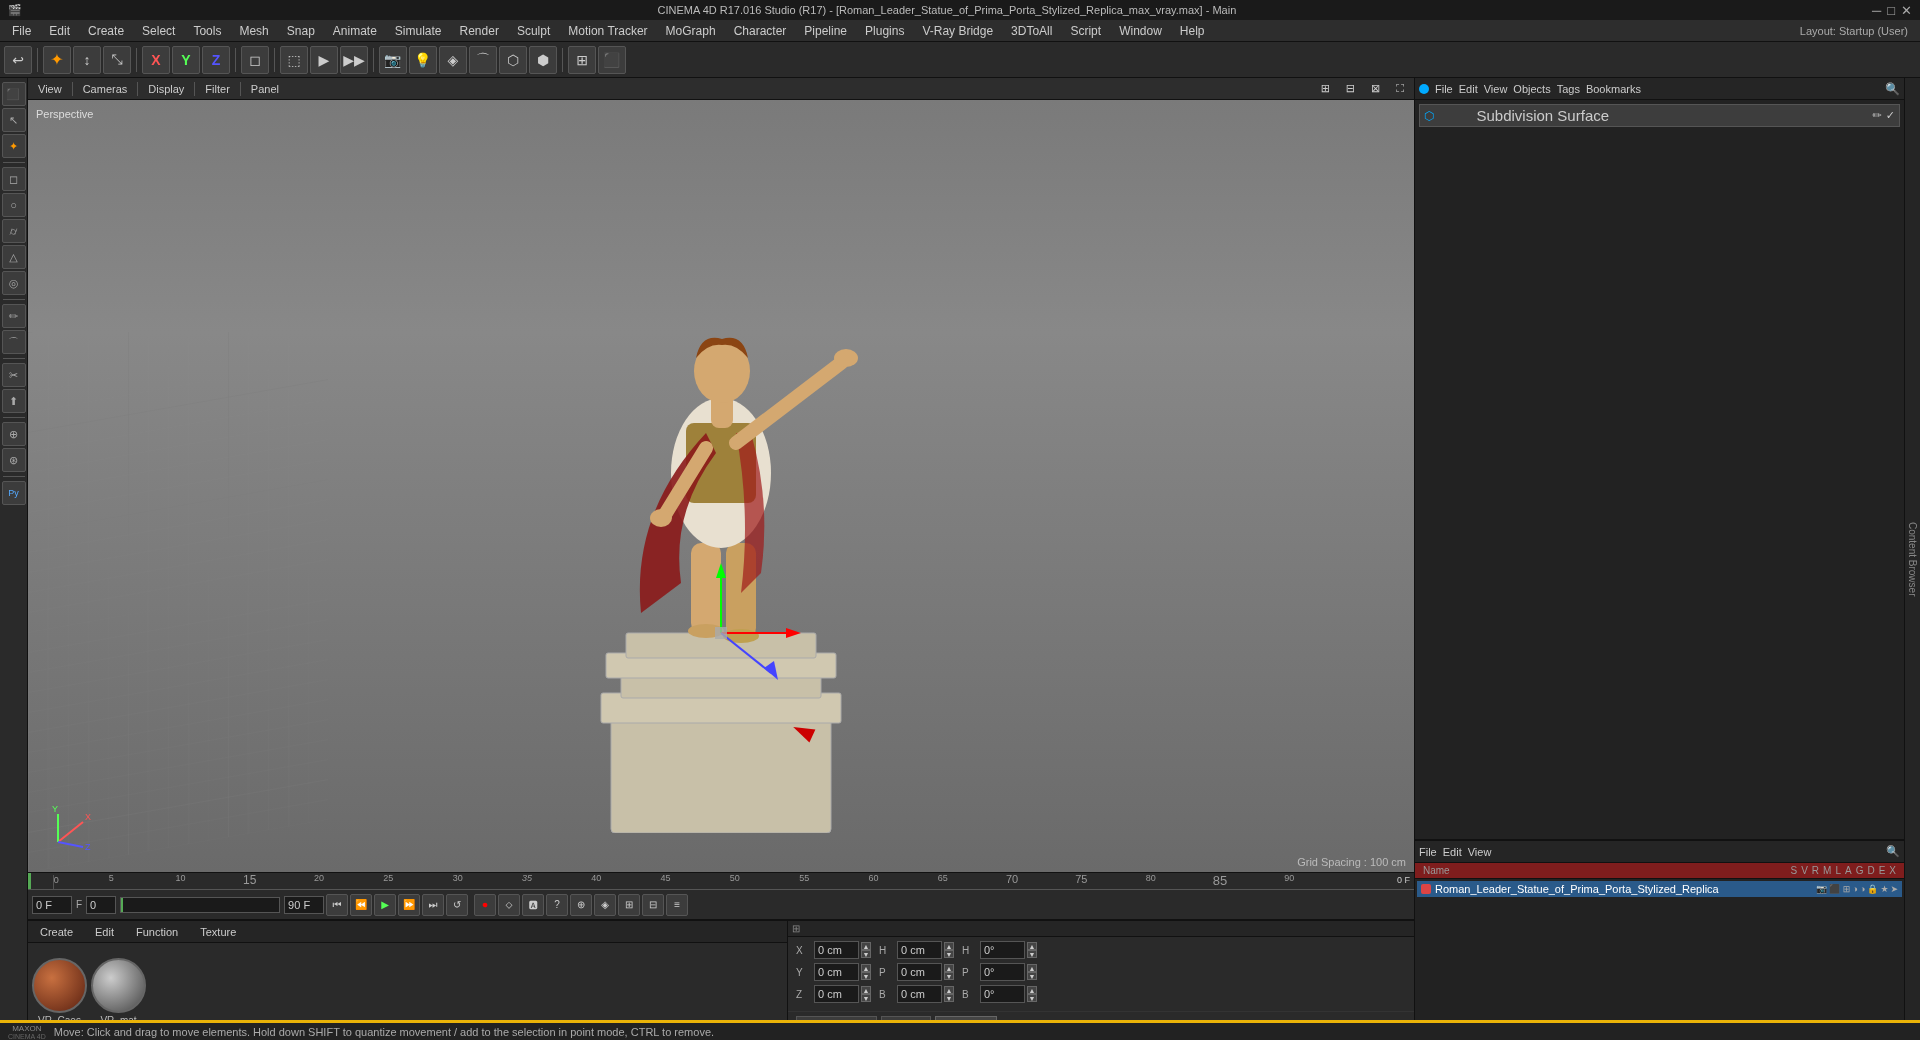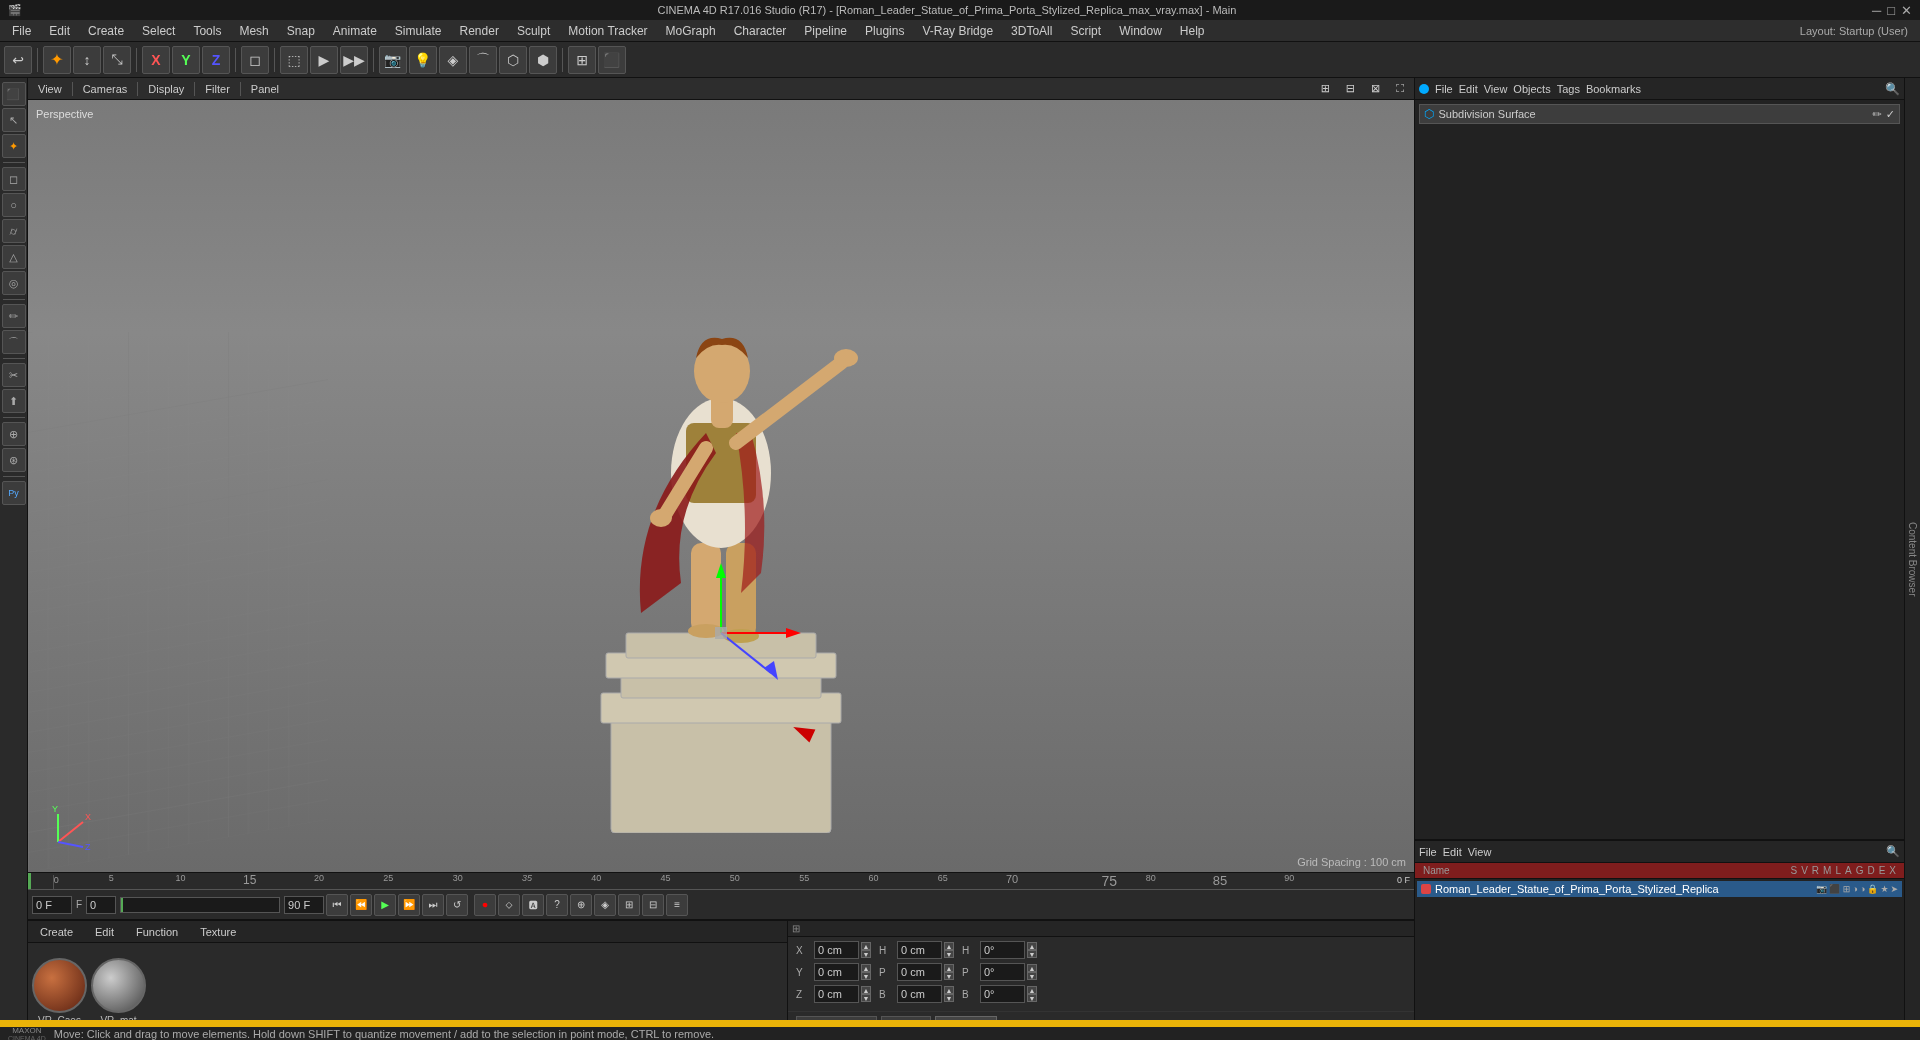--- a/index.html
+++ b/index.html
@@ -193,21 +193,21 @@
       padding: 3px 16px; background: #444; border: 1px solid #666; color: #ccc;
       cursor: pointer; font-size: 11px;
     }
     select.coord-select {
       height: 20px; background: #3c3c3c; border: 1px solid #555; color: #ccc; font-size: 11px;
     }
 
     
     #statusbar {
       width: 100%; height: 20px; background: #222; display: flex; align-items: center;
-      padding: 0 8px; font-size: 11px; color: #aaa; border-top: 7px solid #eab308;
+      padding: 0 8px; font-size: 11px; color: #aaa; border-top: 3px solid #eab308;
       position: fixed; bottom: 0; left: 0;
     }
 
     
     #right-browser-tab {
       width: 16px; background: #252525; writing-mode: vertical-rl;
       display: flex; align-items: center; justify-content: center;
       font-size: 10px; color: #888; cursor: pointer; border-left: 1px solid #111;
     }
 
@@ -428,21 +428,21 @@
         <div class="tick-label" style="position:absolute;left:26%;top:2%;font-size:9px;color:#999;">25</div>
         <div class="tick-label" style="position:absolute;left:31%;top:2%;font-size:9px;color:#999;">30</div>
         <div class="tick-label" style="position:absolute;left:36%;top:2%;font-size:9px;color:#999;font-style:italic;">35</div>
         <div class="tick-label" style="position:absolute;left:41%;top:2%;font-size:9px;color:#999;">40</div>
         <div class="tick-label" style="position:absolute;left:46%;top:2%;font-size:9px;color:#999;">45</div>
         <div class="tick-label" style="position:absolute;left:51%;top:2%;font-size:9px;color:#999;">50</div>
         <div class="tick-label" style="position:absolute;left:56%;top:2%;font-size:9px;color:#999;">55</div>
         <div class="tick-label" style="position:absolute;left:61%;top:2%;font-size:9px;color:#999;">60</div>
         <div class="tick-label" style="position:absolute;left:66%;top:2%;font-size:9px;color:#999;">65</div>
         <div class="tick-label" style="position:absolute;left:71%;top:2%;font-size:11px;color:#999;">70</div>
-        <div class="tick-label" style="position:absolute;left:76%;top:2%;font-size:14px;color:#999;margin-left:28px;">75</div>
+        <div class="tick-label" style="position:absolute;left:76%;top:2%;font-size:11px;color:#999;">75</div>
         <div class="tick-label" style="position:absolute;left:81%;top:2%;font-size:9px;color:#999;">80</div>
         <div class="tick-label" style="position:absolute;left:86%;top:2%;font-size:13px;color:#999;">85</div>
         <div class="tick-label" style="position:absolute;left:91%;top:2%;font-size:9px;color:#999;">90</div>
         <div style="position:absolute;right:4px;top:2px;font-size:9px;color:#ccc;">0 F</div>
       </div>
     </div>
 
     <div id="transport">
       <input class="trans-input" value="0 F" style="width: 40px;">
       <span style="color:#aaa;font-size:10px;margin:0 2px;">F</span>
@@ -607,21 +607,21 @@
         <span style="font-size:11px;">Edit</span>
         <span style="font-size:11px;">View</span>
         <span style="font-size:11px;">Objects</span>
         <span style="font-size:11px;">Tags</span>
         <span style="font-size:11px;">Bookmarks</span>
         <span style="margin-left:auto;font-size:12px;">🔍</span>
       </div>
       <div id="ob-content">
         <div id="ob-item">
           <span style="color:#0af;font-size:12px;">⬡</span>
-          <span style="font-size:11px;">Subdivision Surface</span>
+          <span style="font-size:15px;margin-left:38px;">Subdivision Surface</span>
           <span style="margin-left:auto;font-size:11px;">✏</span>
           <span style="font-size:11px;">✓</span>
         </div>
       </div>
     </div>
 
     <div id="object-manager">
       <div id="om-header">
         <span style="font-size:11px;">File</span>
         <span style="font-size:11px;">Edit</span>

